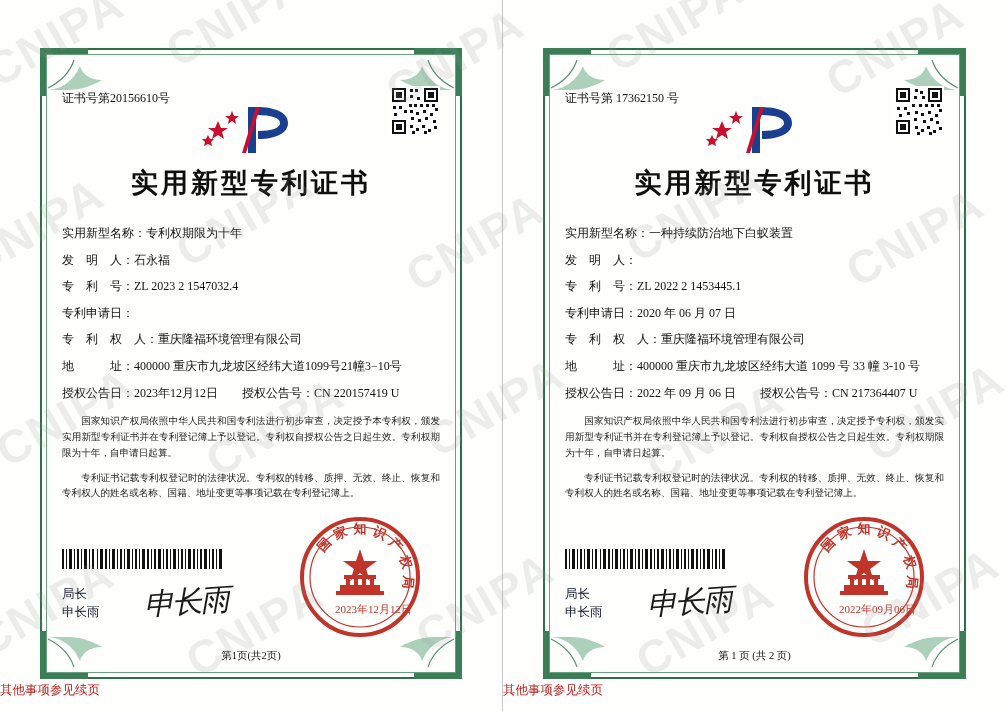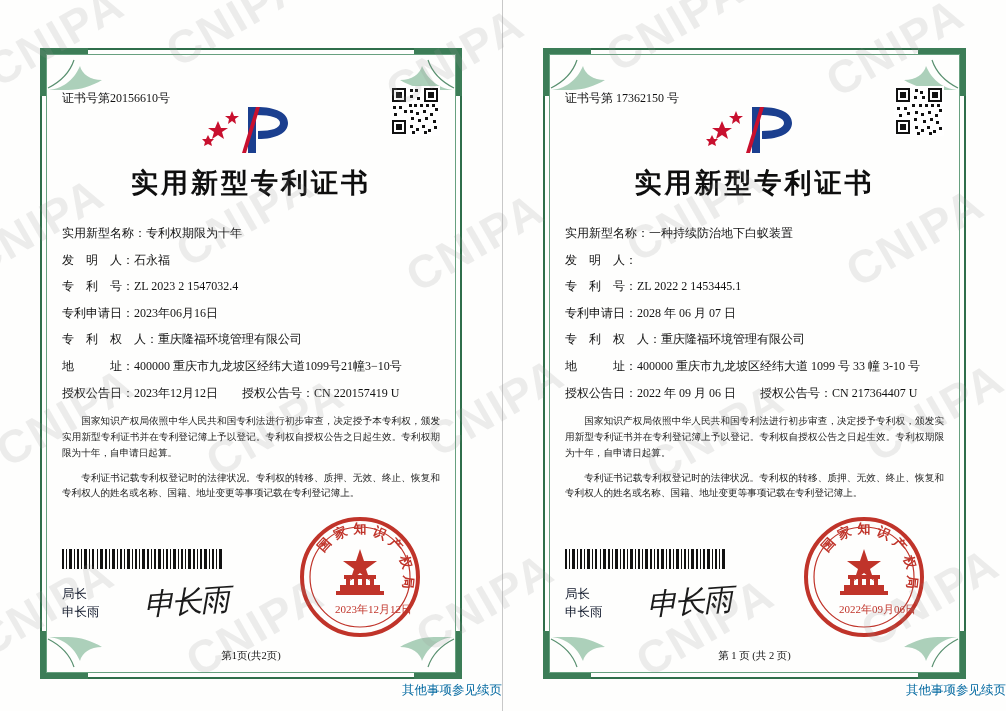--- a/index.html
+++ b/index.html
@@ -196,24 +196,24 @@
     bottom: -2px;
     text-align: center;
     font-family: "Liberation Serif", serif;
     font-size: 10.5px;
     color: #111;
   }
   .footer-note {
     position: absolute;
     left: 0; right: 0;
     bottom: 12px;
-    text-align: right;
+    text-align: left;
     font-family: "Liberation Serif", serif;
     font-size: 12.5px;
-    color: #0369a1;
+    color: #b91c1c;
     z-index: 4;
   }
 </style>
 </head>
 <body>
 
 <div class="page">
 
   <div class="cert left">
     <div class="frame-outer"></div>
@@ -311,21 +311,20 @@
         <div class="field-row">
           <span class="field-label">发　明　人：</span>
           <span class="field-value">石永福</span>
         </div>
         <div class="field-row">
           <span class="field-label">专　利　号：</span>
           <span class="field-value">ZL 2023 2 1547032.4</span>
         </div>
         <div class="field-row">
           <span class="field-label">专利申请日：</span>
-          <span class="field-value">2023年06月16日</span>
         </div>
         <div class="field-row">
           <span class="field-label">专　利　权　人：</span>
           <span class="field-value">重庆隆福环境管理有限公司</span>
         </div>
         <div class="field-row">
           <span class="field-label">地　　　址：</span>
           <span class="field-value">400000 重庆市九龙坡区经纬大道1099号21幢3−10号</span>
         </div>
         <div class="field-row split">
@@ -519,21 +518,21 @@
         </div>
         <div class="field-row">
           <span class="field-label">发　明　人：</span>
         </div>
         <div class="field-row">
           <span class="field-label">专　利　号：</span>
           <span class="field-value">ZL 2022 2 1453445.1</span>
         </div>
         <div class="field-row">
           <span class="field-label">专利申请日：</span>
-          <span class="field-value">2028 年 06 月 07 日</span>
+          <span class="field-value">2020 年 06 月 07 日</span>
         </div>
         <div class="field-row">
           <span class="field-label">专　利　权　人：</span>
           <span class="field-value">重庆隆福环境管理有限公司</span>
         </div>
         <div class="field-row">
           <span class="field-label">地　　　址：</span>
           <span class="field-value">400000 重庆市九龙坡区经纬大道 1099 号 33 幢 3-10 号</span>
         </div>
         <div class="field-row split">

